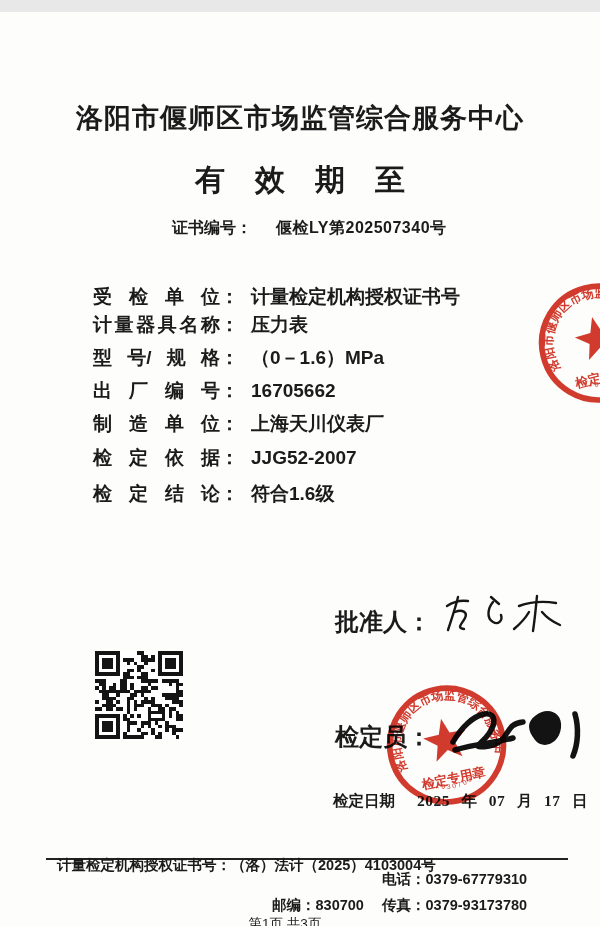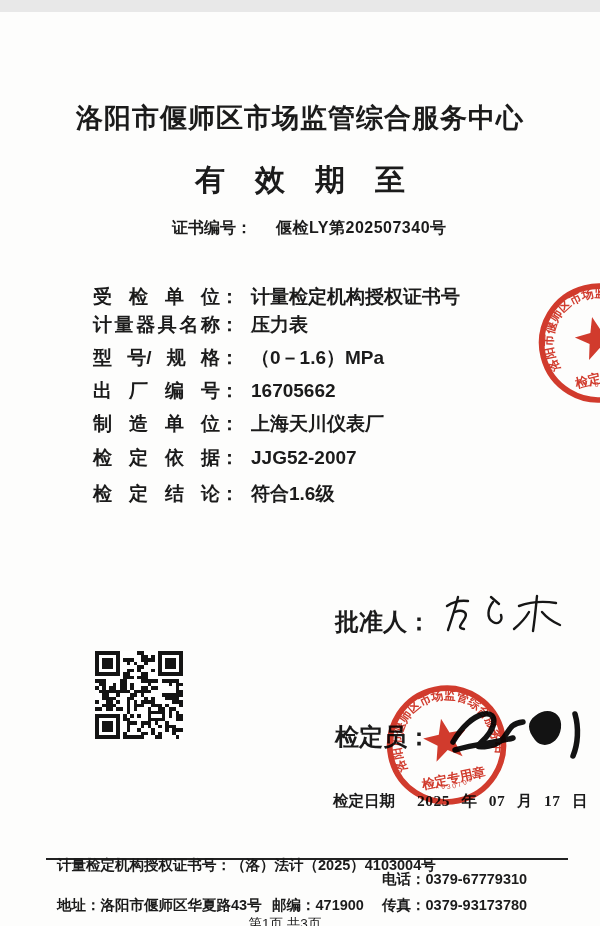--- a/index.html
+++ b/index.html
@@ -375,22 +375,21 @@
   </div>
 
   <div class="abs date-row" style="top:779px">
     <span class="lbl">检定日期</span>
     <span class="val">2025 年 07 月 17 日</span>
   </div>
 
   <div class="abs rule"></div>
   <div class="abs footer-line" style="top:844px;left:57px">计量检定机构授权证书号：（洛）法计（2025）4103004号</div>
   <div class="abs footer-line" style="top:858px;left:382px">电话：0379-67779310</div>
-  <div class="abs footer-line" style="top:884px;left:57px">地址：洛阳市偃师区华夏路43号</div>
-  <div class="abs footer-line" style="top:884px;left:272px">邮编：471900</div>
+  <div class="abs footer-line" style="top:884px;left:272px">邮编：830700</div>
   <div class="abs footer-line" style="top:884px;left:382px">传真：0379-93173780</div>
   <div class="abs page-info">第1页  共3页</div>
 
   <div class="abs stamp" style="top:269px;left:537px;transform:rotate(-14deg)">
     <svg width="124" height="124" viewBox="0 0 120 120">
       <circle cx="60" cy="60" r="55" fill="none" stroke="#cf2a1b" stroke-width="5.5"></circle>
       <polygon fill="#cf2a1b" points="60,34 65.3,48.7 80.9,49.2 68.6,58.8 72.9,73.8 60,65 47.1,73.8 51.4,58.8 39.1,49.2 54.7,48.7"></polygon>
       <path id="arc1" d="M 18.2 75.2 A 44.5 44.5 0 1 1 101.8 75.2" fill="none"></path>
       <text font-size="12" font-weight="700" fill="#cf2a1b">
         <textPath href="#arc1" textLength="184" lengthAdjust="spacingAndGlyphs">洛阳市偃师区市场监管综合服务中心</textPath>

